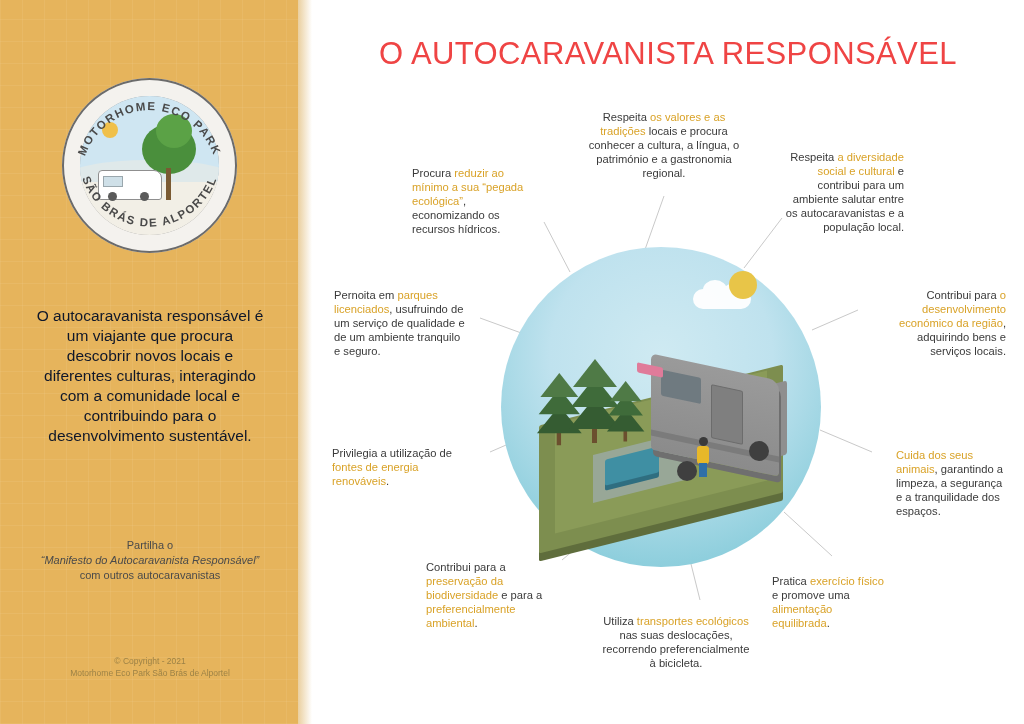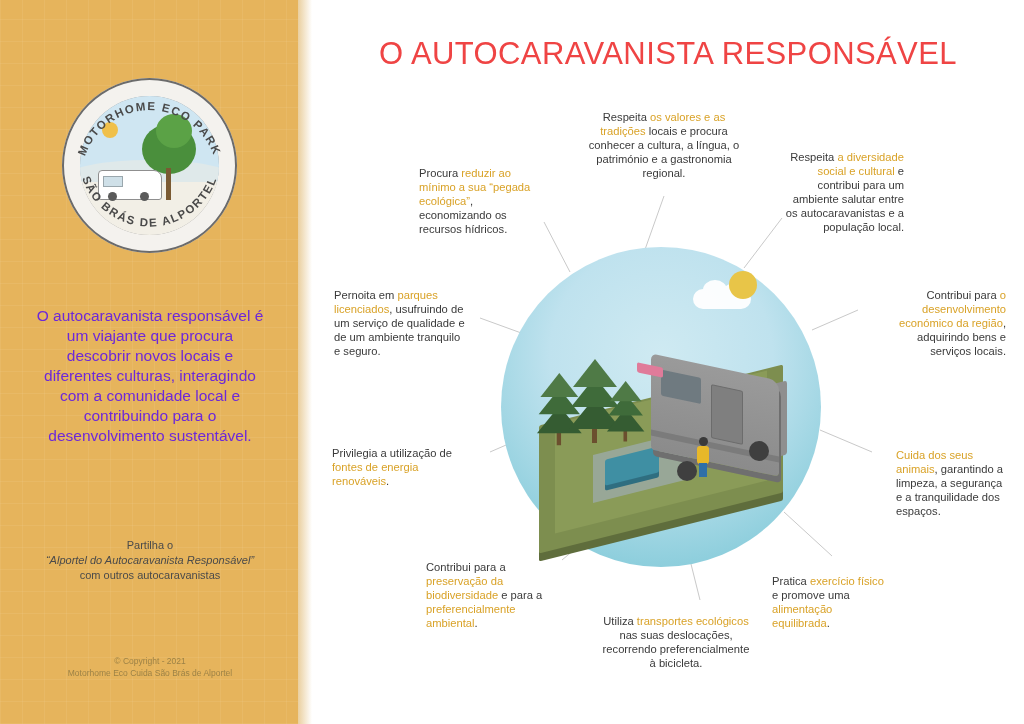--- a/index.html
+++ b/index.html
@@ -58,21 +58,21 @@
     position:absolute;left:0;top:0;width:175px;height:175px;
   }
   .logo-ring-text text{
     font-family:"Liberation Sans", sans-serif;
     font-size:11.5px;letter-spacing:1.6px;fill:#4a4a4a;font-weight:bold;
   }
 
   
   .intro{
     position:absolute;left:34px;top:306px;width:232px;
-    text-align:center;color:#6d28d9;
+    text-align:center;color:#0f172a;
     font-size:15.5px;line-height:20px;
   }
   .share{
     position:absolute;left:34px;top:538px;width:232px;
     text-align:center;color:#4a4a4a;
     font-size:11px;line-height:15px;
   }
   .share .l2{font-style:italic;}
   .copyright{
     position:absolute;left:34px;top:655px;width:232px;
@@ -156,21 +156,21 @@
   .callout .hl{color:#d9a227;}
   .c1{left:276px;top:110px;width:152px;text-align:center;}
   .c2{left:466px;top:150px;width:126px;text-align:right;}
   .c3{left:578px;top:288px;width:116px;text-align:right;}
   .c4{left:584px;top:448px;width:110px;text-align:left;}
   .c5{left:460px;top:574px;width:120px;text-align:left;}
   .c6{left:288px;top:614px;width:152px;text-align:center;}
   .c7{left:114px;top:560px;width:124px;text-align:left;}
   .c8{left:20px;top:446px;width:134px;text-align:left;}
   .c9{left:22px;top:288px;width:132px;text-align:left;}
-  .c10{left:100px;top:166px;width:128px;text-align:left;margin-left:7px;}
+  .c10{left:100px;top:166px;width:128px;text-align:left;}
 
   .lines{position:absolute;left:0;top:0;width:712px;height:724px;pointer-events:none;}
 </style>
 </head>
 <body>
 
 <div class="sidebar">
   <div class="logo">
     <div class="logo-inner">
       <div class="logo-sky"></div>
@@ -195,27 +195,27 @@
       <text>
         <textPath href="#arcBot" startOffset="50%" text-anchor="middle">SÃO BRÁS DE ALPORTEL</textPath>
       </text>
     </svg>
   </div>
 
   <div class="intro">O autocaravanista responsável é um viajante que procura descobrir novos locais e diferentes culturas, interagindo com a comunidade local e contribuindo para o desenvolvimento sustentável.</div>
 
   <div class="share">
     <div>Partilha o</div>
-    <div class="l2">“Alportel do Autocaravanista Responsável”</div>
+    <div class="l2">“Manifesto do Autocaravanista Responsável”</div>
     <div>com outros autocaravanistas</div>
   </div>
 
   <div class="copyright">
     <div>© Copyright - 2021</div>
-    <div>Motorhome Eco Cuida São Brás de Alportel</div>
+    <div>Motorhome Eco Park São Brás de Alportel</div>
   </div>
 </div>
 <div class="sidebar-edge"></div>
 
 <div class="main">
   <div class="title">O AUTOCARAVANISTA RESPONSÁVEL</div>
 
   <svg class="lines">
     <g stroke="#c9c9c9" stroke-width="1" fill="none">
       <line x1="352" y1="196" x2="330" y2="258"></line>

